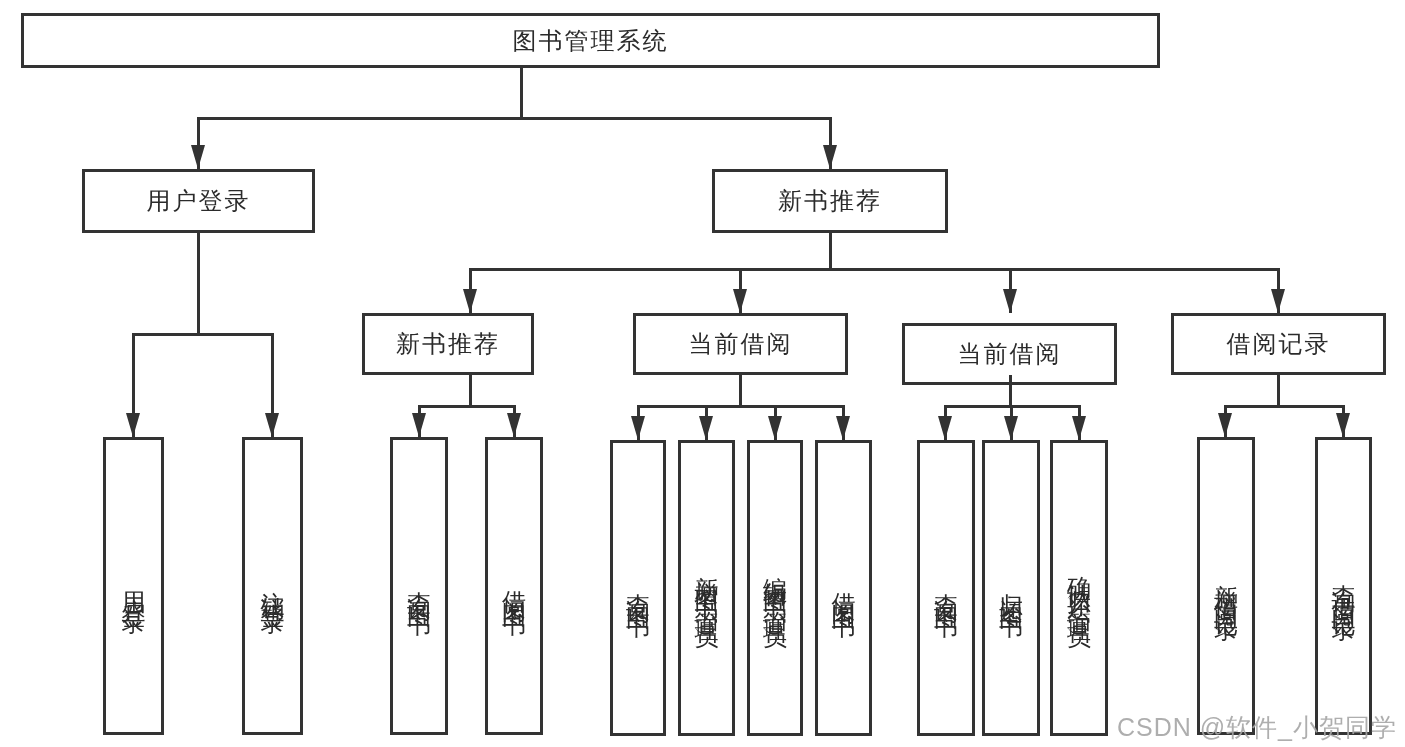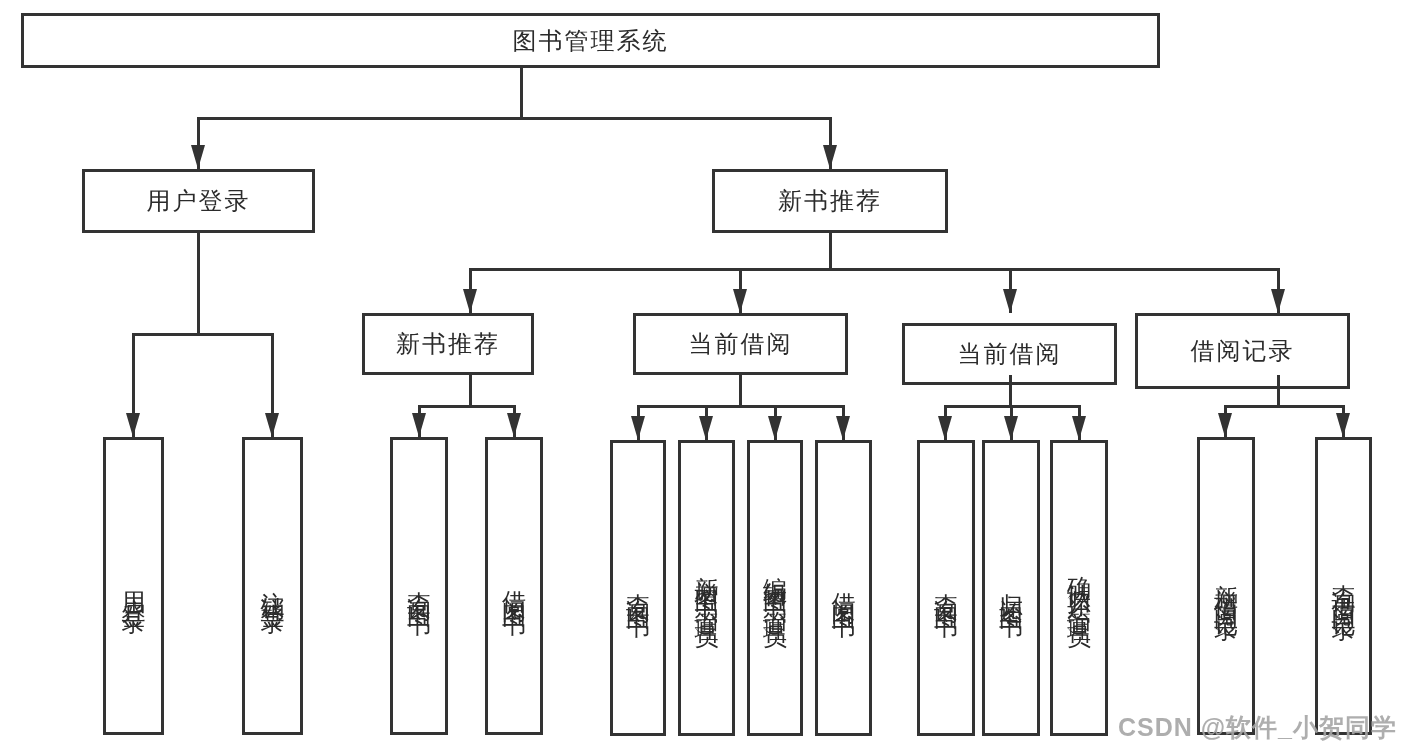--- a/index.html
+++ b/index.html
@@ -31,21 +31,21 @@
   }
   .vline{position:absolute;width:3px;background:var(--line);}
   .hline{position:absolute;height:3px;background:var(--line);}
   .ahead{
     position:absolute;width:0;height:0;
     border-left:7px solid transparent;border-right:7px solid transparent;
     border-top:24px solid var(--line);
   }
   .watermark{
     position:absolute;right:8px;bottom:3px;z-index:10;
-    color:var(--wm);font-size:25px;letter-spacing:1px;opacity:.9;white-space:nowrap;font-weight:bold;
+    color:var(--wm);font-size:25px;letter-spacing:1px;opacity:.9;white-space:nowrap;
   }
 </style>
 </head>
 <body>
 
 <div class="canvas">
 
   <div class="box" style="left:21px;top:13px;width:1139px;height:55px">
     <span>图书管理系统</span>
   </div>
@@ -63,21 +63,21 @@
   </div>
 
   <div class="box" style="left:633px;top:313px;width:215px;height:62px">
     <span>当前借阅</span>
   </div>
 
   <div class="box" style="left:902px;top:323px;width:215px;height:62px">
     <span>当前借阅</span>
   </div>
 
-  <div class="box" style="left:1135px;top:313px;width:215px;height:76px">
+  <div class="box" style="left:1171px;top:313px;width:215px;height:62px">
     <span>借阅记录</span>
   </div>
 
   <div class="leaf" style="left:103px;top:437px;width:61px;height:298px">
     <span>用户登录</span>
   </div>
   <div class="leaf" style="left:242px;top:437px;width:61px;height:298px">
     <span>注销登录</span>
   </div>
 

